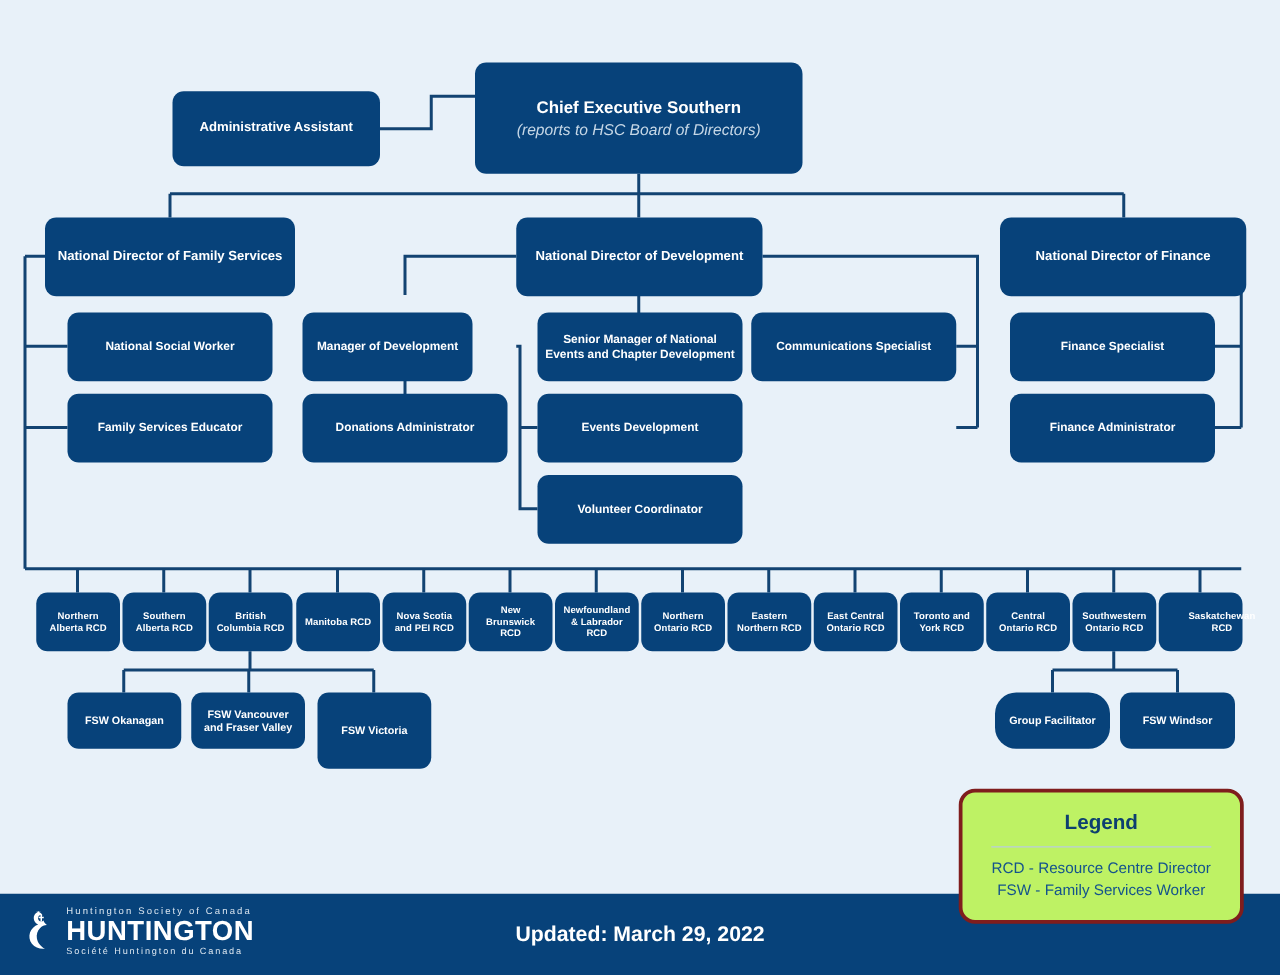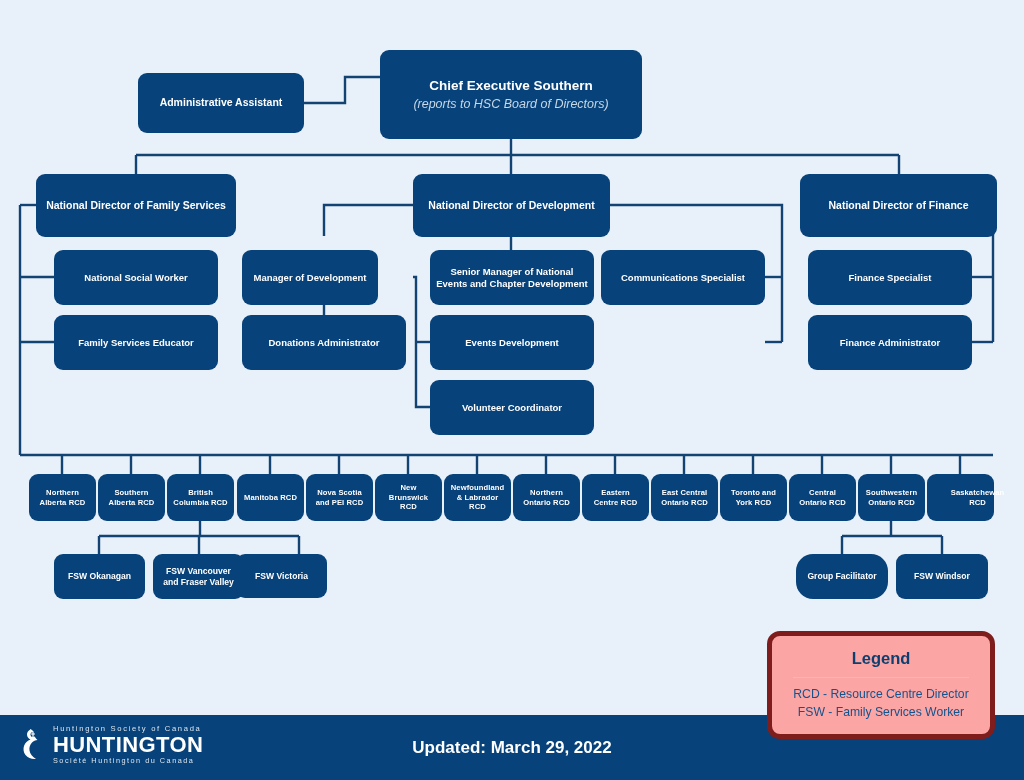--- a/index.html
+++ b/index.html
@@ -25,21 +25,21 @@
              font-size:12.5px;color:#c6d7e6;margin-top:3px;}
   .t1{font-size:13.5px;}
   .t2{font-size:10.5px;font-weight:bold;}
   .t3{font-size:9.5px;font-weight:bold;}
   .rcd{font-size:7.6px;font-weight:bold;letter-spacing:.1px;}
   .fsw{font-size:8.6px;font-weight:bold;}
 
   
   #legend{
     position:absolute;left:767px;top:631px;width:228px;height:108px;
-    background:#fca5a5;border:5px solid #7f1d1d;border-radius:13px;
+    background:#bef264;border:3px solid #7f1d1d;border-radius:13px;
     box-sizing:border-box;display:flex;flex-direction:column;
     align-items:center;justify-content:center;z-index:5;
   }
   #legend .ltitle{font-size:16.5px;font-weight:bold;color:#0d3f70;}
   #legend .lrule{width:176px;height:1.5px;background:#b9cddd;margin:9px 0 8px;}
   #legend .lline{font-size:12.2px;color:#14538c;line-height:1.42;}
 
   
   #footer{
     position:absolute;left:0;top:715px;width:1024px;height:65px;
@@ -201,21 +201,21 @@
   <div class="node rcd" style="left:375px;top:474px;width:67px;height:47px;">
       <span>New Brunswick RCD</span>
     </div>
   <div class="node rcd" style="left:444px;top:474px;width:67px;height:47px;">
       <span>Newfoundland &amp; Labrador RCD</span>
     </div>
   <div class="node rcd" style="left:513px;top:474px;width:67px;height:47px;">
       <span>Northern Ontario RCD</span>
     </div>
   <div class="node rcd" style="left:582px;top:474px;width:67px;height:47px;">
-      <span>Eastern Centre RCD</span>
+      <span>Eastern Northern RCD</span>
     </div>
   <div class="node rcd" style="left:651px;top:474px;width:67px;height:47px;">
       <span>East Central Ontario RCD</span>
     </div>
   <div class="node rcd" style="left:720px;top:474px;width:67px;height:47px;">
       <span>Toronto and York RCD</span>
     </div>
   <div class="node rcd" style="left:789px;top:474px;width:67px;height:47px;">
       <span>Central Ontario RCD</span>
     </div>
@@ -225,21 +225,21 @@
   <div class="node rcd" style="left:927px;top:474px;width:67px;height:47px;padding-left:40px;">
       <span>Saskatchewan RCD</span>
     </div>
 
   <div class="node fsw" style="left:54px;top:554px;width:91px;height:45px;">
       <span>FSW Okanagan</span>
     </div>
   <div class="node fsw" style="left:153px;top:554px;width:91px;height:45px;">
       <span>FSW Vancouver and Fraser Valley</span>
     </div>
-  <div class="node fsw" style="left:236px;top:554px;width:91px;height:44px;">
+  <div class="node fsw" style="left:254px;top:554px;width:91px;height:61px;">
       <span>FSW Victoria</span>
     </div>
   <div class="node fsw" style="left:796px;top:554px;width:92px;height:45px;border-radius:17px;">
       <span>Group Facilitator</span>
     </div>
   <div class="node fsw" style="left:896px;top:554px;width:92px;height:45px;">
       <span>FSW Windsor</span>
     </div>
 
   <div id="legend">

